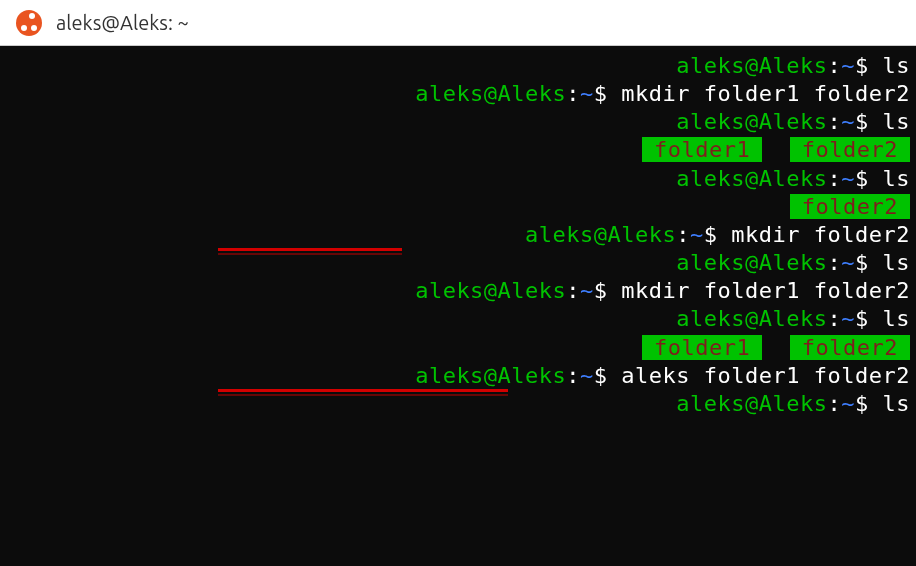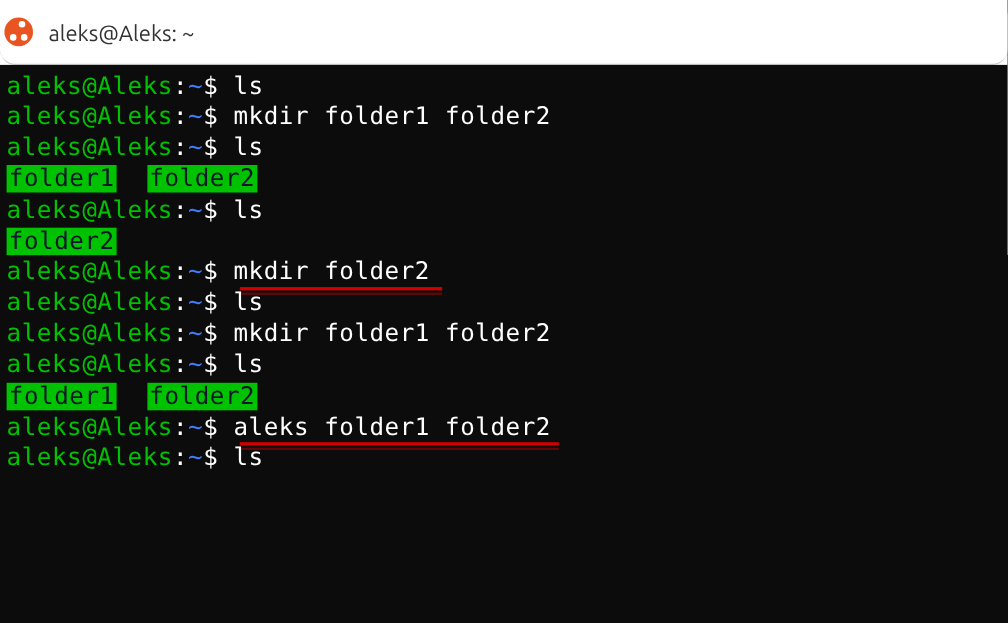--- a/index.html
+++ b/index.html
@@ -9,26 +9,25 @@
     }
     body {
       font-family: 'DejaVu Sans Mono', 'Ubuntu Mono', monospace;
       background: #fff;
       width: 916px;
       height: 566px;
       overflow: hidden;
     }
     .titlebar {
       background: #ffffff;
-      height: 59px;
+      height: 46px;
       display: flex;
       align-items: center;
-      padding: 0 4px;
+      padding: 0 16px;
       border-bottom: 1px solid #ccc;
-      border-radius: 14px;
     }
     .ubuntu-logo {
       width: 26px;
       height: 26px;
       background: #E95420;
       border-radius: 50%;
       position: relative;
       margin-right: 14px;
       flex-shrink: 0;
     }
@@ -62,30 +61,31 @@
       background: #0c0c0c;
       padding: 6px 6px;
       height: calc(100% - 46px);
       font-size: 22px;
       line-height: 1.28;
       letter-spacing: 0.5px;
     }
     .line {
       white-space: pre;
       position: relative;
+      text-align: right;
     }
     .user { color: #00c200; }
     .colon { color: #ffffff; }
     .path { color: #3f7fff; }
     .dollar { color: #ffffff; }
     .cmd { color: #ffffff; }
     .dir-hl {
       background: #00c200;
-      color: #0f172a;
-      padding: 0 2px;
+      color: #7f1d1d;
+      padding: 0 12px;
     }
     .gap { color: transparent; }
     .underline {
       position: absolute;
       height: 3px;
       background: #d40000;
       bottom: -2px;
     }
     .underline-shadow {
       position: absolute;

